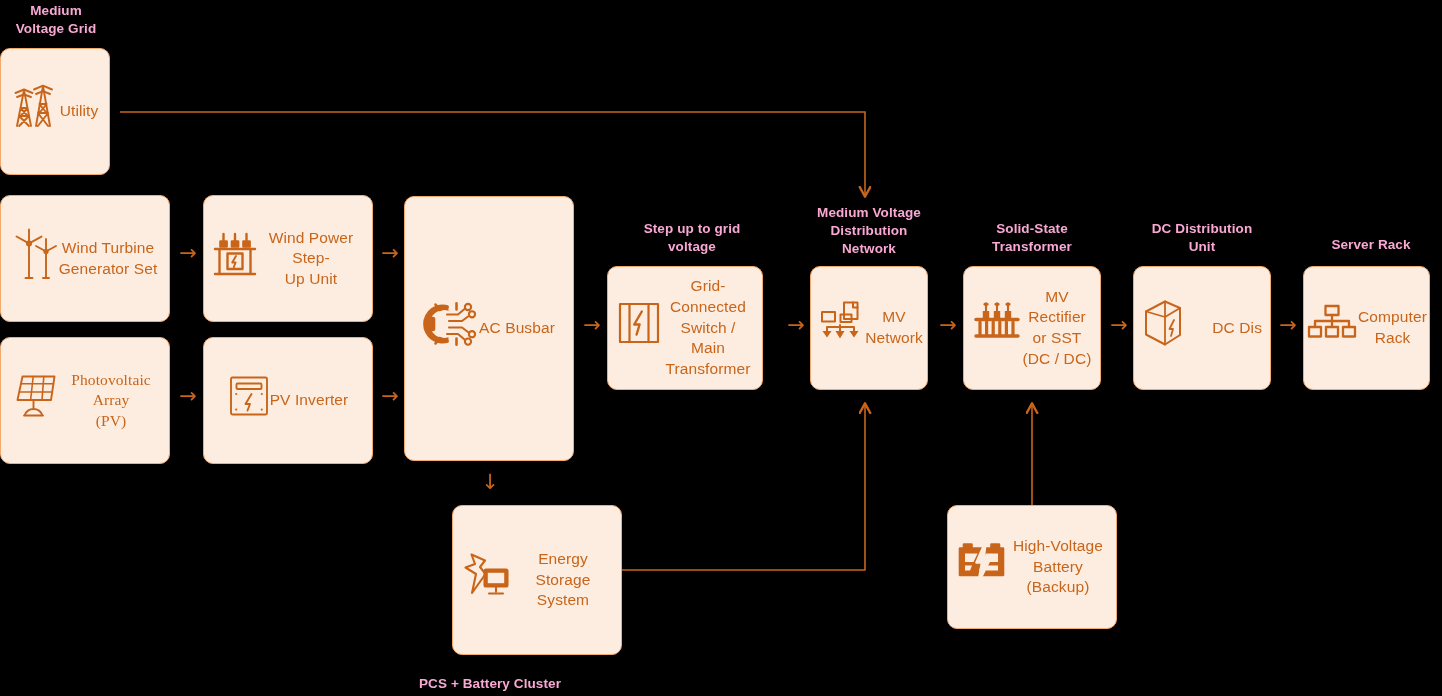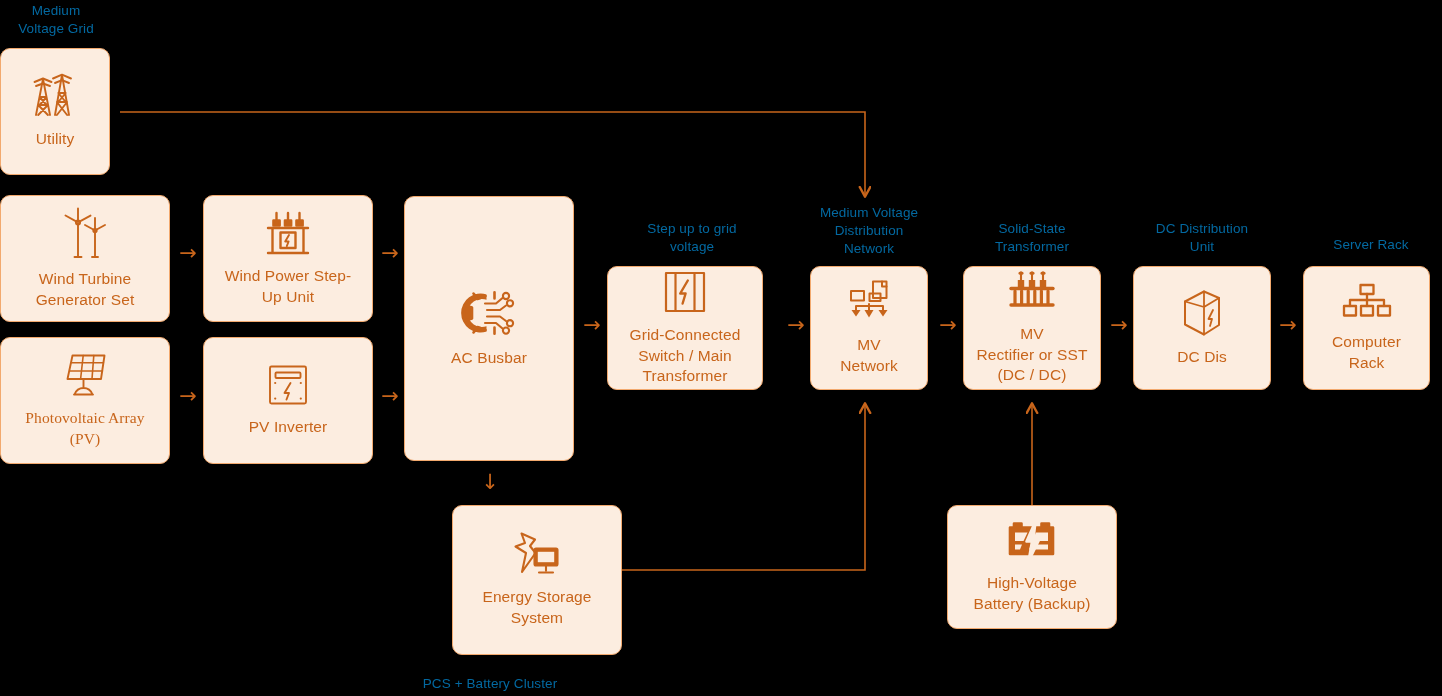--- a/index.html
+++ b/index.html
@@ -15,21 +15,21 @@
   }
 
   
   .node{
     position:absolute;
     box-sizing:border-box;
     background:#FCEDE0;
     border:1.4px solid #F2A96E;
     border-radius:10px;
     display:flex;
-    flex-direction:column;
+    flex-direction:row;
     align-items:center;
     justify-content:center;
     text-align:center;
     padding:6px 8px;
   }
   .node .ico{
     display:block;
     line-height:0;
     margin-bottom:10px;
   }
@@ -37,22 +37,22 @@
     color:#C8651B;
     font-size:15.5px;
     line-height:1.33;
     letter-spacing:.1px;
     white-space:pre-line;
   }
 
   
   .cap{
     position:absolute;
-    color:#0369a1;
-    font-weight:normal;
+    color:#f9a8d4;
+    font-weight:bold;
     font-size:13.5px;
     line-height:1.35;
     text-align:center;
     letter-spacing:.1px;
     white-space:pre-line;
     font-stretch:condensed;
   }
 
   
   .arrow{
@@ -214,21 +214,21 @@
      <rect x="21.8" y="10" width="6.4" height="8" fill="#C8651B" stroke="none"></rect>
      <rect x="32.8" y="10" width="6.4" height="8" fill="#C8651B" stroke="none"></rect>
      <path d="M4 18.5 L46 18.5" stroke-width="3.4"></path>
      <path d="M8 21 L8 34 M14.6 21 L14.6 34 M21.2 21 L21.2 34 M27.8 21 L27.8 34 M34.4 21 L34.4 34 M41 21 L41 34" stroke-width="3.2"></path>
      <path d="M4 35 L46 35" stroke-width="3.4"></path>
    </svg></span>
         <span class="lbl">MV
 Rectifier or SST
 (DC / DC)</span>
       </div>
-      <div class="node" style="left: 1133px; top: 266px; width: 138px; height: 124px;">
+      <div class="node" style="left: 1133px; top: 266px; width: 138px; height: 124px; justify-content: space-between;">
         <span class="ico"><svg width="42" height="48" viewBox="0 0 42 48" fill="none" stroke="#C8651B" stroke-width="2" stroke-linejoin="round" stroke-linecap="round">
      <path d="M4 12.5 L23 2.5 L38 9 L38 36 L23 45.5 L4 35.5 Z"></path>
      <path d="M23 2.5 L23 45.5 M4 12.5 L23 18 L38 9" stroke-width="1.8"></path>
      <path d="M32 21 L27.5 30 L31 30 L29 37" stroke-width="1.8"></path>
    </svg></span>
         <span class="lbl">DC Dis</span>
       </div>
       <div class="node" style="left: 1303px; top: 266px; width: 127px; height: 124px;">
         <span class="ico"><svg width="52" height="40" viewBox="0 0 52 40" fill="none" stroke="#C8651B" stroke-width="2.3" stroke-linejoin="round" stroke-linecap="round">
      <rect x="19.5" y="3" width="13" height="9"></rect>

